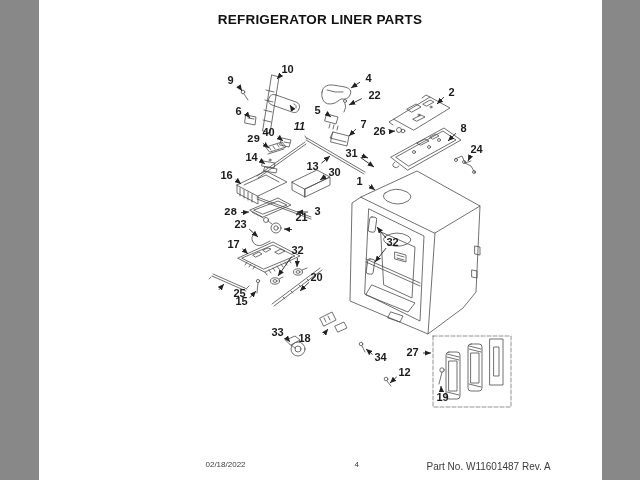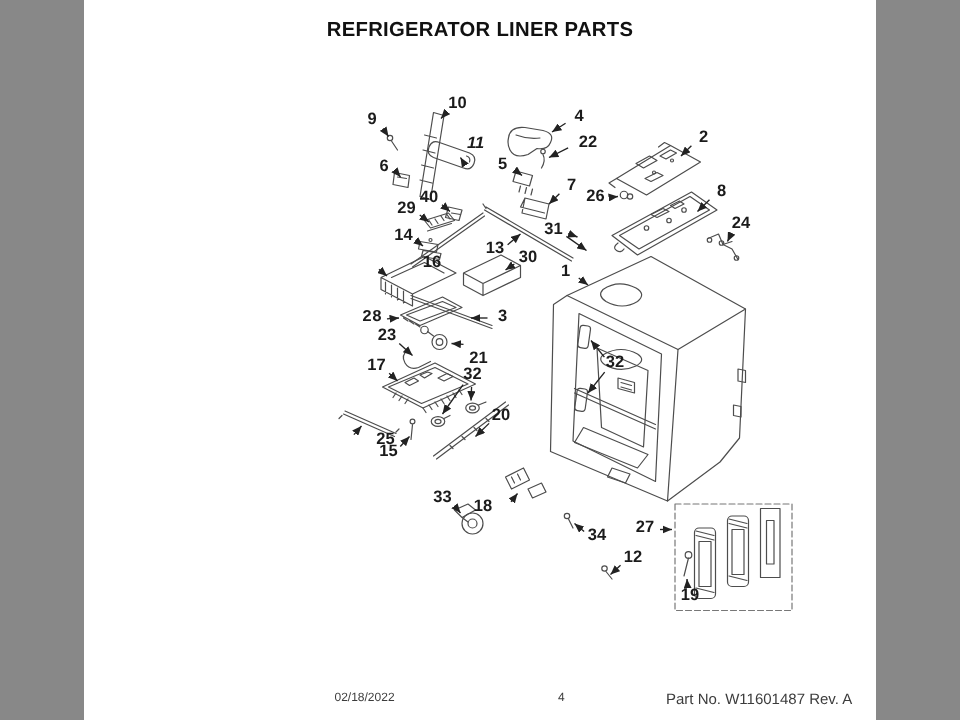--- a/index.html
+++ b/index.html
@@ -1,17 +1,17 @@
 <!DOCTYPE html>
 <html><head>
 <meta charset="utf-8">
 <style>
   html,body{margin:0;padding:0;background:#888;}
   .screen{position:relative;width:528px;height:480px;background:#ffffff;
-          font-family:"Liberation Sans",sans-serif;overflow:hidden;margin:0 auto;}
+          font-family:"Liberation Sans",sans-serif;overflow:hidden;margin:0 auto;padding-left:35px;}
   .title{position:absolute;top:12px;left:0;width:100%;text-align:center;
          font-weight:bold;font-size:13.5px;color:#111;letter-spacing:.2px;}
   svg.art{position:absolute;left:0;top:0;}
   .callout{position:absolute;transform:translate(-50%,-55%);
            font-size:11px;font-weight:bold;color:#1b1b1b;line-height:1;}
   .footer span{position:absolute;color:#3c3c3c;font-size:8px;white-space:nowrap;margin-top:12px;}
   #f-date{left:167px;top:448px;}
   #f-page{left:316px;top:448px;}
   #f-part{left:388px;top:449px;font-size:10px;}
 </style>
@@ -180,39 +180,39 @@
       <div class="callout" style="left: 321px; top: 182px;">1</div>
       <div class="callout" style="left: 413px; top: 93px;">2</div>
       <div class="callout" style="left: 279px; top: 212px;">3</div>
       <div class="callout" style="left: 330px; top: 79px;">4</div>
       <div class="callout" style="left: 279px; top: 111px;">5</div>
       <div class="callout" style="left: 200px; top: 112px;">6</div>
       <div class="callout" style="left: 325px; top: 125px;">7</div>
       <div class="callout" style="left: 425px; top: 129px;">8</div>
       <div class="callout" style="left: 192px; top: 81px;">9</div>
       <div class="callout" style="left: 249px; top: 70px;">10</div>
-      <div class="callout" style="left: 261px; top: 97px; font-style: italic;">11</div>
+      <div class="callout" style="left: 261px; top: 127px; font-style: italic;">11</div>
       <div class="callout" style="left: 366px; top: 373px;">12</div>
       <div class="callout" style="left: 274px; top: 167px;">13</div>
       <div class="callout" style="left: 213px; top: 158px;">14</div>
       <div class="callout" style="left: 203px; top: 302px;">15</div>
-      <div class="callout" style="left: 188px; top: 176px; margin-left: 44px;">16</div>
+      <div class="callout" style="left: 188px; top: 176px;">16</div>
       <div class="callout" style="left: 195px; top: 245px;">17</div>
       <div class="callout" style="left: 266px; top: 339px;">18</div>
       <div class="callout" style="left: 404px; top: 398px;">19</div>
       <div class="callout" style="left: 278px; top: 278px;">20</div>
-      <div class="callout" style="left: 263px; top: 240px;">21</div>
+      <div class="callout" style="left: 263px; top: 218px;">21</div>
       <div class="callout" style="left: 336px; top: 96px;">22</div>
       <div class="callout" style="left: 202px; top: 225px;">23</div>
       <div class="callout" style="left: 438px; top: 150px;">24</div>
       <div class="callout" style="left: 185px; top: 294px; margin-left: 16px;">25</div>
       <div class="callout" style="left: 341px; top: 132px;">26</div>
       <div class="callout" style="left: 374px; top: 353px;">27</div>
       <div class="callout" style="left: 192px; top: 213px; font-family: Liberation Mono, monospace;">28</div>
-      <div class="callout" style="left: 215px; top: 140px;">29</div>
+      <div class="callout" style="left: 215px; top: 140px; font-family: Liberation Mono, monospace;">29</div>
       <div class="callout" style="left: 296px; top: 173px;">30</div>
       <div class="callout" style="left: 313px; top: 154px;">31</div>
       <div class="callout" style="left: 259px; top: 251px;">32</div>
       <div class="callout" style="left: 354px; top: 243px;">32</div>
       <div class="callout" style="left: 239px; top: 333px;">33</div>
       <div class="callout" style="left: 342px; top: 358px;">34</div>
       <div class="callout" style="left: 230px; top: 133px;">40</div>
     </div>
 
   <div class="footer">

